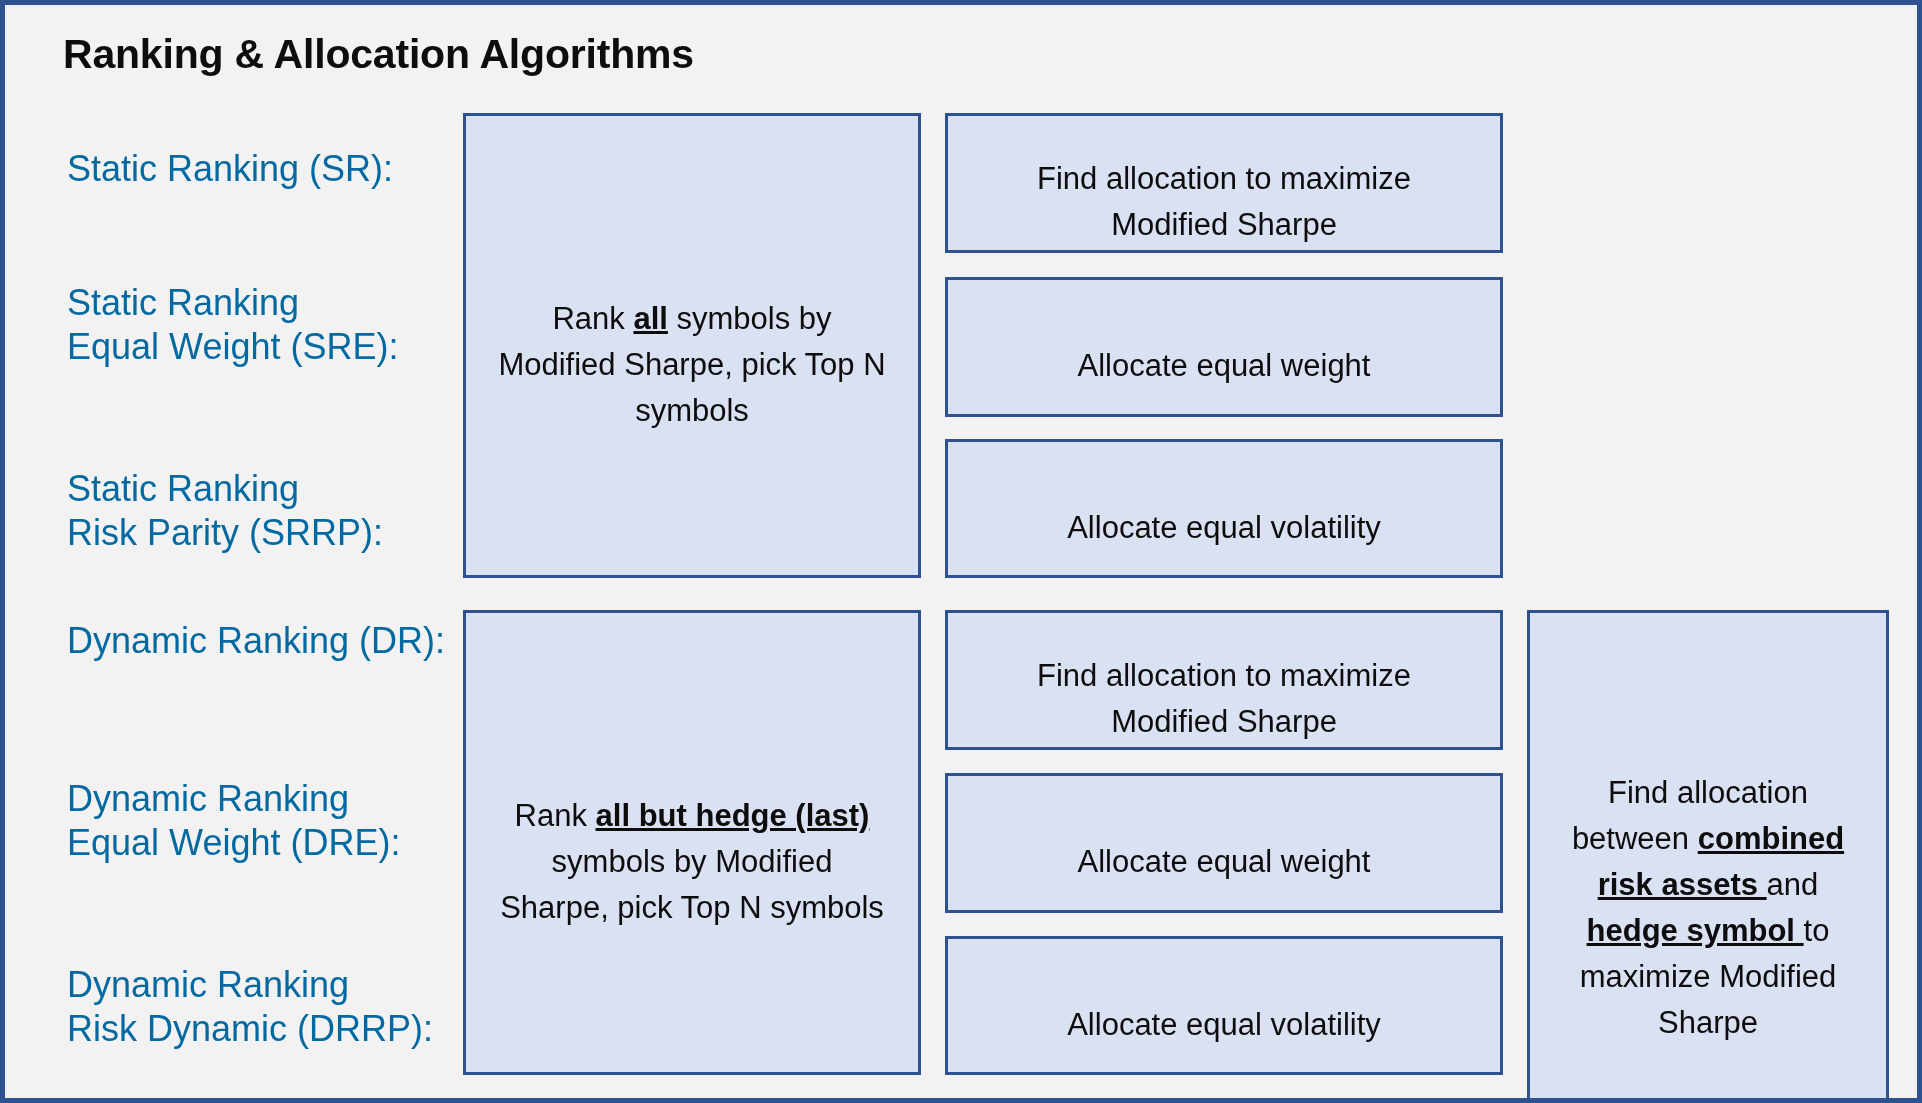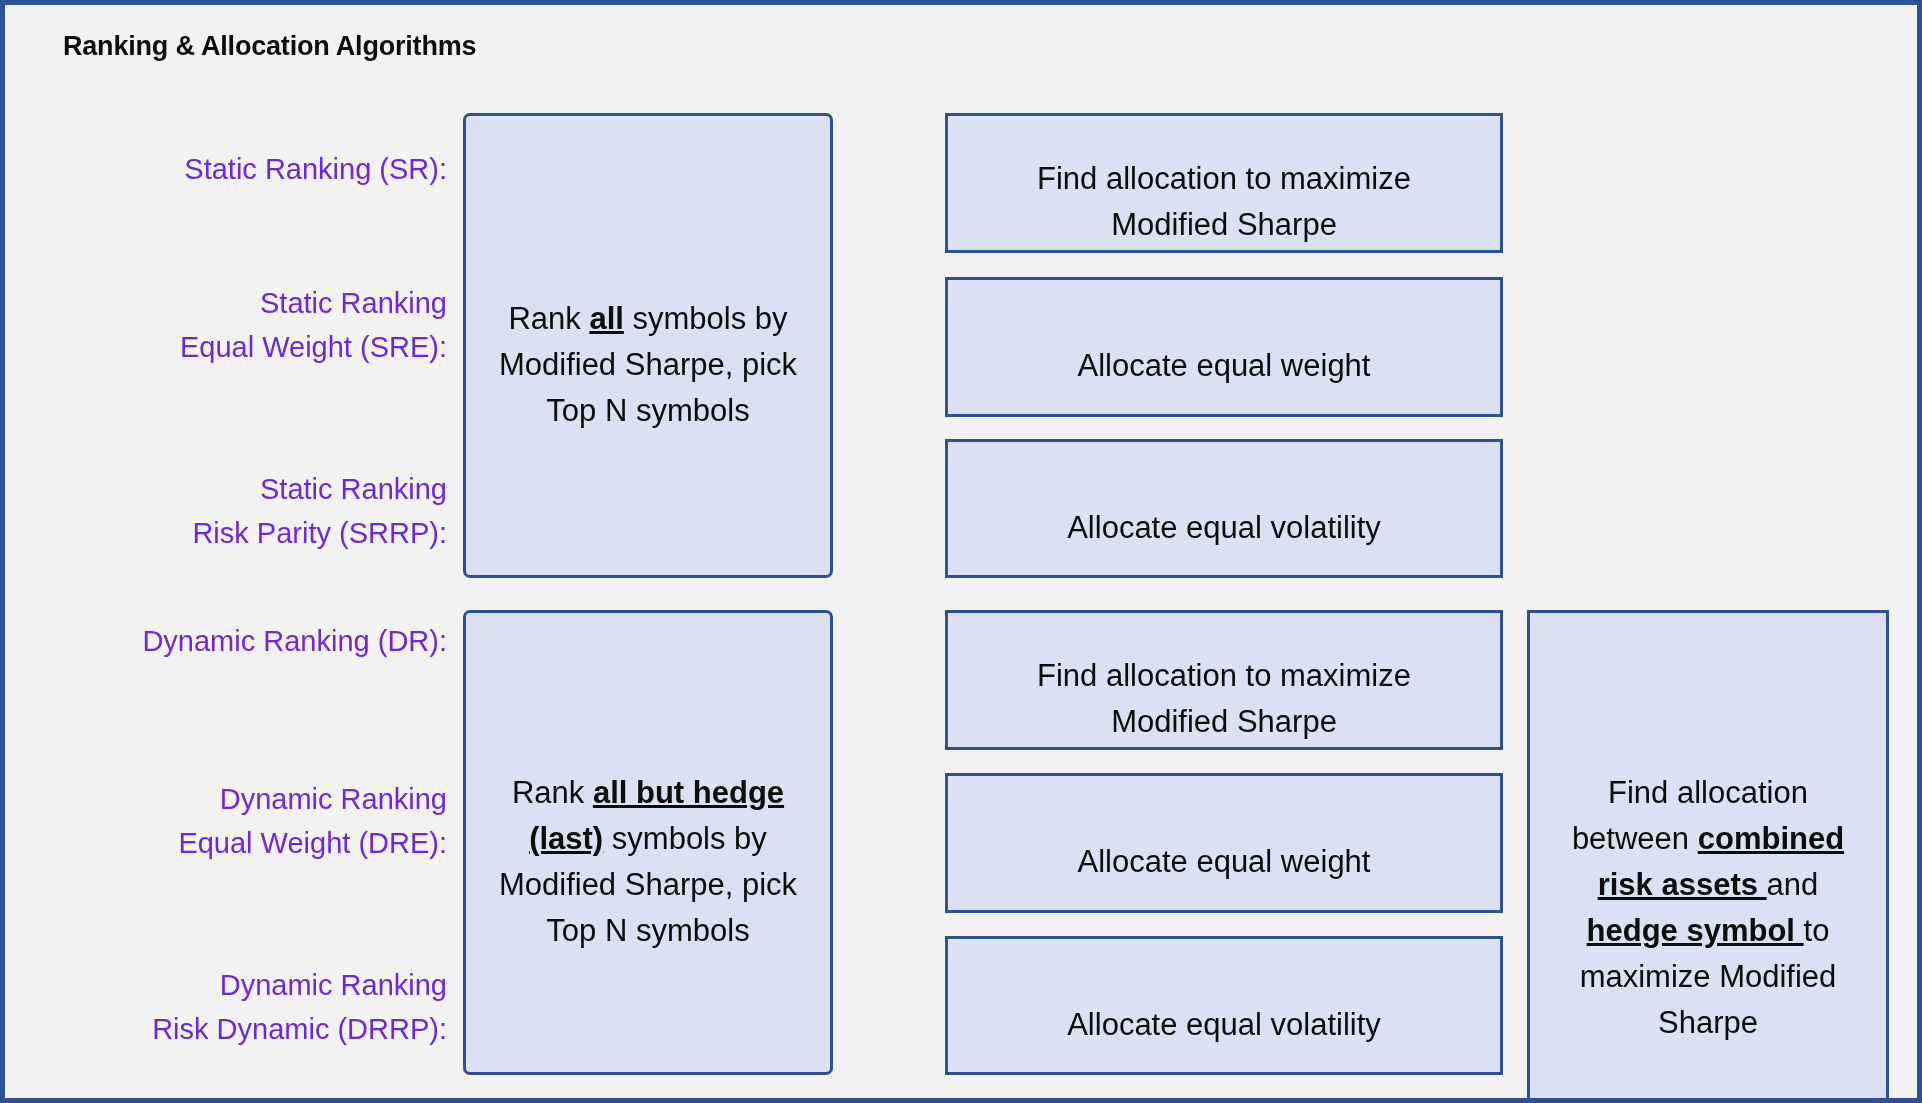--- a/index.html
+++ b/index.html
@@ -19,36 +19,36 @@
     box-sizing: border-box;
     background: #F2F2F2;
     border: 5px solid #2E5190;
     overflow: hidden;
   }
 
   #page-title {
     position: absolute;
     left: 58px;
     top: 26px;
-    font-size: 27px;
+    font-size: 41px;
     font-weight: bold;
     color: #0D0D0D;
     letter-spacing: -0.2px;
     white-space: nowrap;
   }
 
   
   .row-label {
     position: absolute;
     left: 62px;
     width: 380px;
-    font-size: 29px;
+    font-size: 36px;
     line-height: 44px;
-    color: #6d28d9;
-    text-align: right;
+    color: #0369a1;
+    text-align: left;
   }
   .row-label .l2 { display: block; }
 
   
   .box {
     position: absolute;
     box-sizing: border-box;
     background: #D9E1F2;
     border: 3px solid #2E5190;
     display: flex;
@@ -59,21 +59,21 @@
     font-size: 31px;
     line-height: 46px;
   }
   .box .txt { padding: 0 32px; margin-top: 38px; }
   .box b {
     font-weight: bold;
     text-decoration: underline;
   }
 
   
-  .col-rank   { left: 458px;  width: 370px; border-radius: 7px; }
+  .col-rank   { left: 458px;  width: 458px; }
   .col-alloc  { left: 940px;  width: 558px; }
   .col-hedge  { left: 1522px; width: 362px; }
 
   
   #box-rank-static   { top: 108px; height: 465px; }
   #box-sr-alloc      { top: 108px; height: 140px; }
   #box-sre-alloc     { top: 272px; height: 140px; }
   #box-srrp-alloc    { top: 434px; height: 139px; }
 
   

